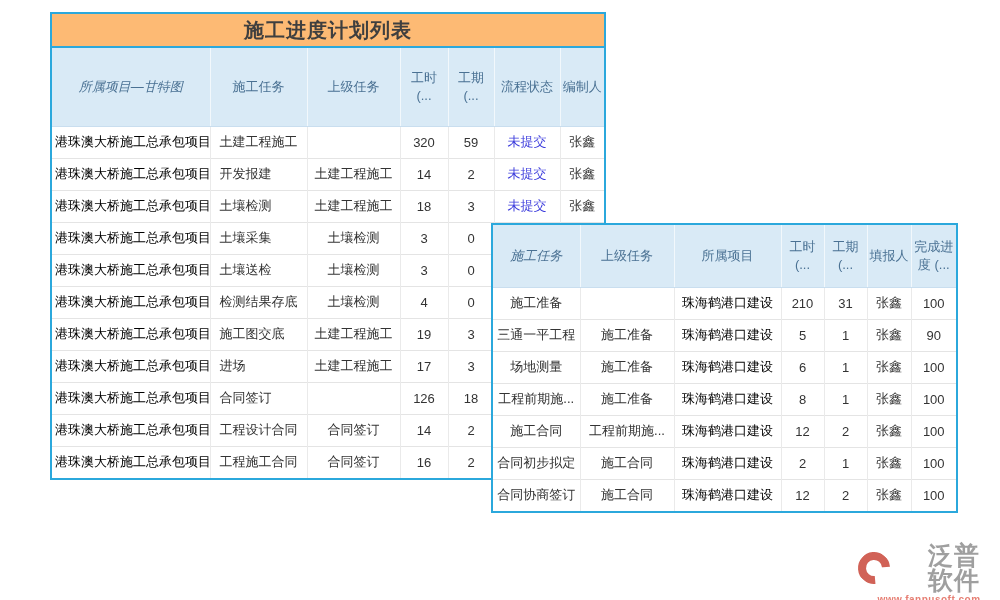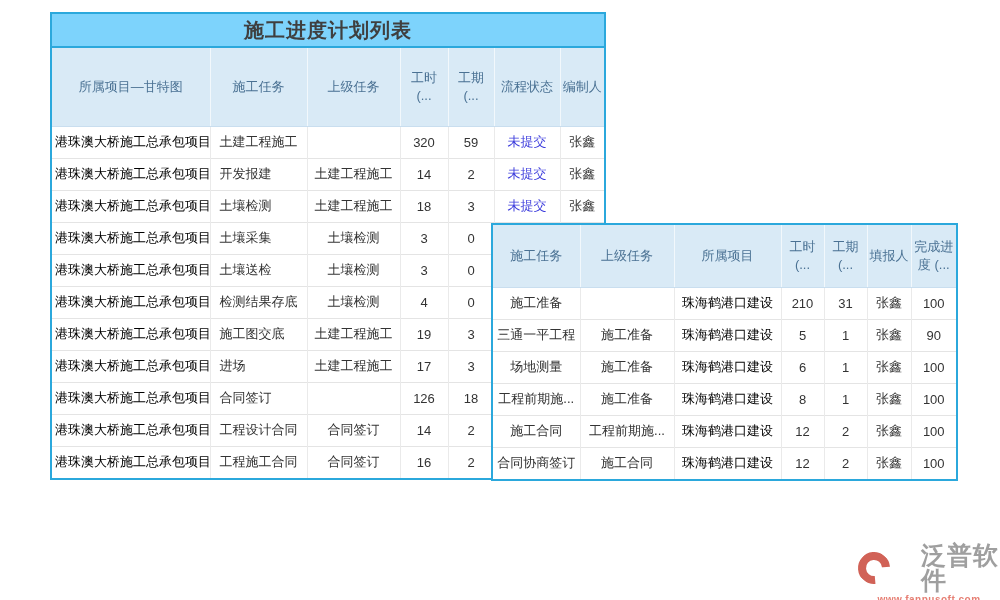--- a/index.html
+++ b/index.html
@@ -13,41 +13,41 @@
     background:#ffffff;
     border:2px solid #2BA8DC;
     box-sizing:border-box;
   }
   #plan-table{left:50px;top:12px;width:556px;z-index:1;}
   #fill-table{left:491px;top:223px;width:467px;z-index:2;}
   .tbl-title{
     text-align:center;font-size:20px;font-weight:bold;color:#3f3f3f;
     height:32px;line-height:32px;
     border-bottom:2px solid #2BA8DC;
-    background:#7dd3fc;
+    background:#fdba74;
     letter-spacing:1px;
   }
   table{
     border-collapse:collapse;table-layout:fixed;width:100%;
     font-size:13px;color:#333333;
   }
   thead th{
     background:#D9EAF6;
     color:#4A7193;
     font-weight:normal;
     text-align:center;
     vertical-align:middle;
     border-left:1px solid #F2F8FC;
     border-bottom:1px solid #C9DEEF;
     padding:4px 2px;
     line-height:1.35;
     word-break:break-all;
     box-sizing:border-box;
   }
-  thead th:first-child{border-left:none;}
+  thead th:first-child{border-left:none;font-style:italic;}
   #plan-table thead tr{height:78px;}
   #fill-table thead tr{height:62px;}
   tbody td{
     height:32px;
     text-align:center;
     vertical-align:middle;
     border-top:1px solid #E4E4E4;
     border-left:1px solid #EAEAEA;
     padding:0 3px;
     white-space:nowrap;
@@ -67,21 +67,21 @@
   .wm-logo{
     width:16px;height:16px;
     border:8px solid #C9473A;
     border-right-color:transparent;
     border-radius:50%;
     transform:rotate(40deg);
     flex:0 0 auto;
   }
   .wm-text{
     font-size:25px;color:#8F8F8F;font-weight:bold;
-    letter-spacing:1px;margin-left:2px;line-height:1;padding-left:29px;
+    letter-spacing:1px;margin-left:9px;line-height:1;padding-left:29px;
   }
   .wm-url{
     font-size:10px;color:#E2685B;font-weight:bold;
     text-align:center;margin-top:1px;letter-spacing:.5px;
   }
 </style>
 </head>
 <body>
 
 <div class="tablebox" id="plan-table">
@@ -273,20 +273,29 @@
         <tr>
           <td>施工合同</td>
           <td>工程前期施...</td>
           <td class="link">珠海鹤港口建设</td>
           <td>12</td>
           <td>2</td>
           <td>张鑫</td>
           <td>100</td>
         </tr>
         <tr>
+          <td>合同初步拟定</td>
+          <td>施工合同</td>
+          <td class="link">珠海鹤港口建设</td>
+          <td>2</td>
+          <td>1</td>
+          <td>张鑫</td>
+          <td>100</td>
+        </tr>
+        <tr>
           <td>合同协商签订</td>
           <td>施工合同</td>
           <td class="link">珠海鹤港口建设</td>
           <td>12</td>
           <td>2</td>
           <td>张鑫</td>
           <td>100</td>
         </tr>
       </tbody>
   </table>

